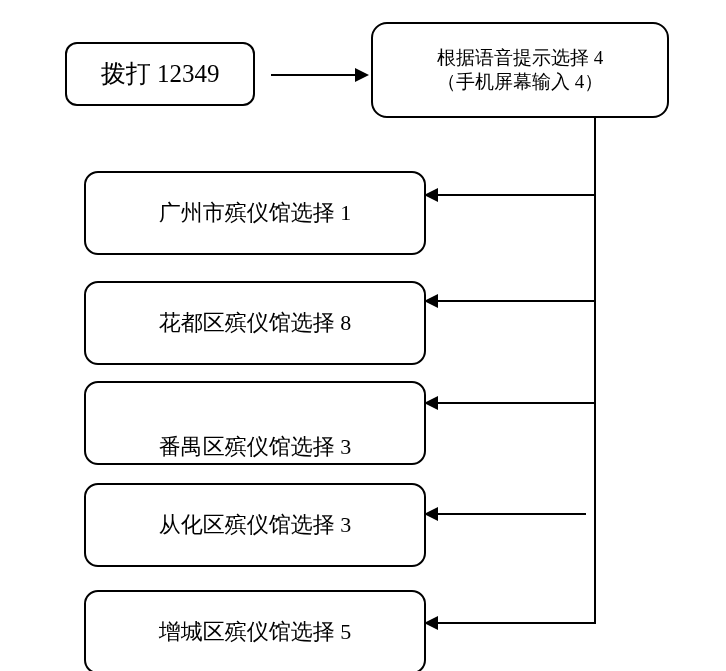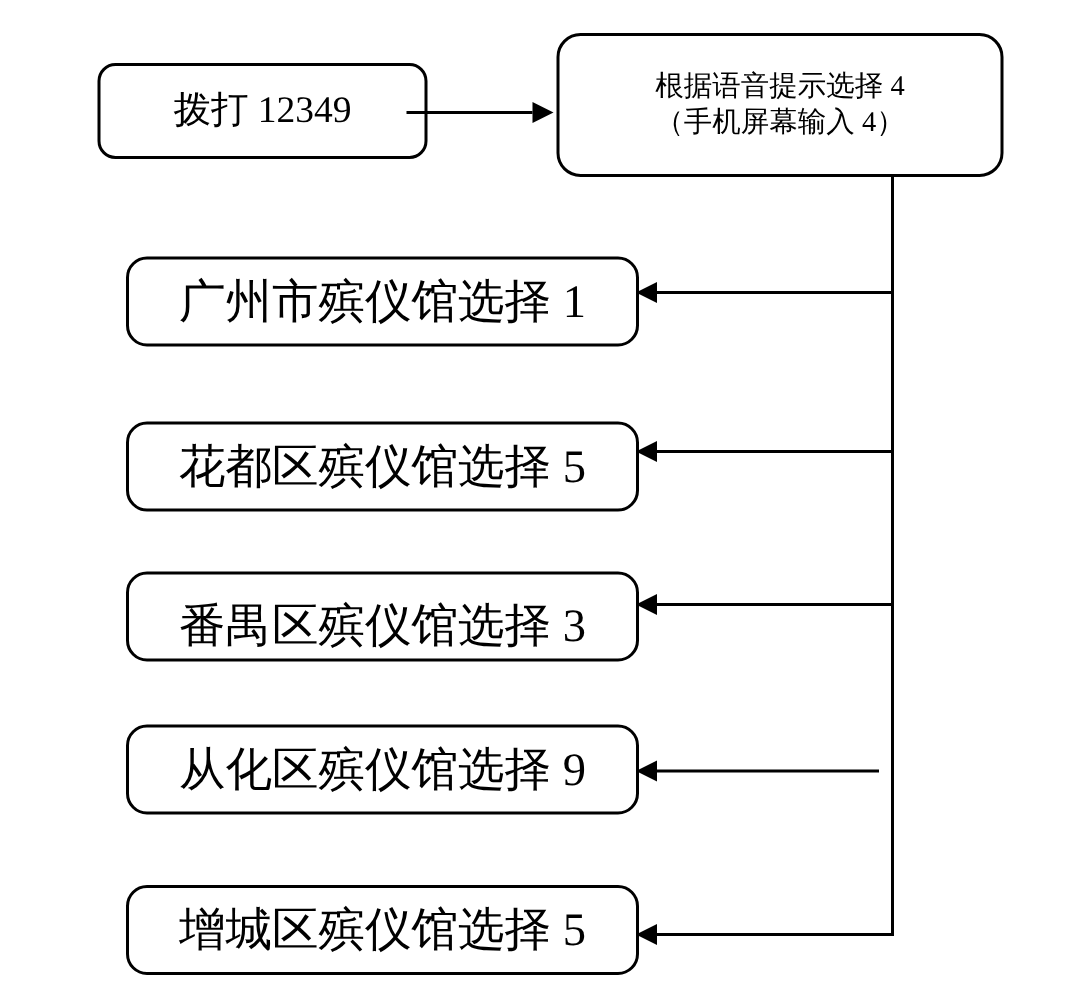--- a/index.html
+++ b/index.html
@@ -29,38 +29,38 @@
     line-height: 1.28;
     padding: 2px 6px;
   }
   .node-label {
     display: block;
     white-space: pre-line;
   }
   .node-start {
     left: 65px;
     top: 42px;
-    width: 220px;
+    width: 190px;
     height: 64px;
     font-size: 25px;
     border-radius: 12px;
   }
   .node-prompt {
     left: 371px;
     top: 22px;
     width: 298px;
     height: 96px;
     font-size: 19px;
     border-radius: 16px;
   }
   .node-option {
     left: 84px;
     width: 342px;
-    height: 60px;
-    font-size: 31px;
+    height: 84px;
+    font-size: 22px;
   }
   .opt-1 { top: 171px; }
   .opt-2 { top: 281px; }
   .opt-3 { top: 381px; align-items: flex-end; }
   .opt-4 { top: 483px; }
   .opt-5 { top: 590px; }
 
   
   .edge-h {
     position: absolute;
@@ -131,33 +131,33 @@
 
   <div class="edge-h branch b1"></div>
   <div class="arrow-left branch-arrow a1"></div>
   <div class="node node-option opt-1">
     <span class="node-label">广州市殡仪馆选择 1</span>
   </div>
 
   <div class="edge-h branch b2"></div>
   <div class="arrow-left branch-arrow a2"></div>
   <div class="node node-option opt-2">
-    <span class="node-label">花都区殡仪馆选择 5</span>
+    <span class="node-label">花都区殡仪馆选择 8</span>
   </div>
 
   <div class="edge-h branch b3"></div>
   <div class="arrow-left branch-arrow a3"></div>
   <div class="node node-option opt-3">
     <span class="node-label">番禺区殡仪馆选择 3</span>
   </div>
 
   <div class="edge-h b4"></div>
   <div class="arrow-left branch-arrow a4"></div>
   <div class="node node-option opt-4">
-    <span class="node-label">从化区殡仪馆选择 9</span>
+    <span class="node-label">从化区殡仪馆选择 3</span>
   </div>
 
   <div class="edge-h branch b5"></div>
   <div class="arrow-left branch-arrow a5"></div>
   <div class="node node-option opt-5">
     <span class="node-label">增城区殡仪馆选择 5</span>
   </div>
 
 </div>
 

